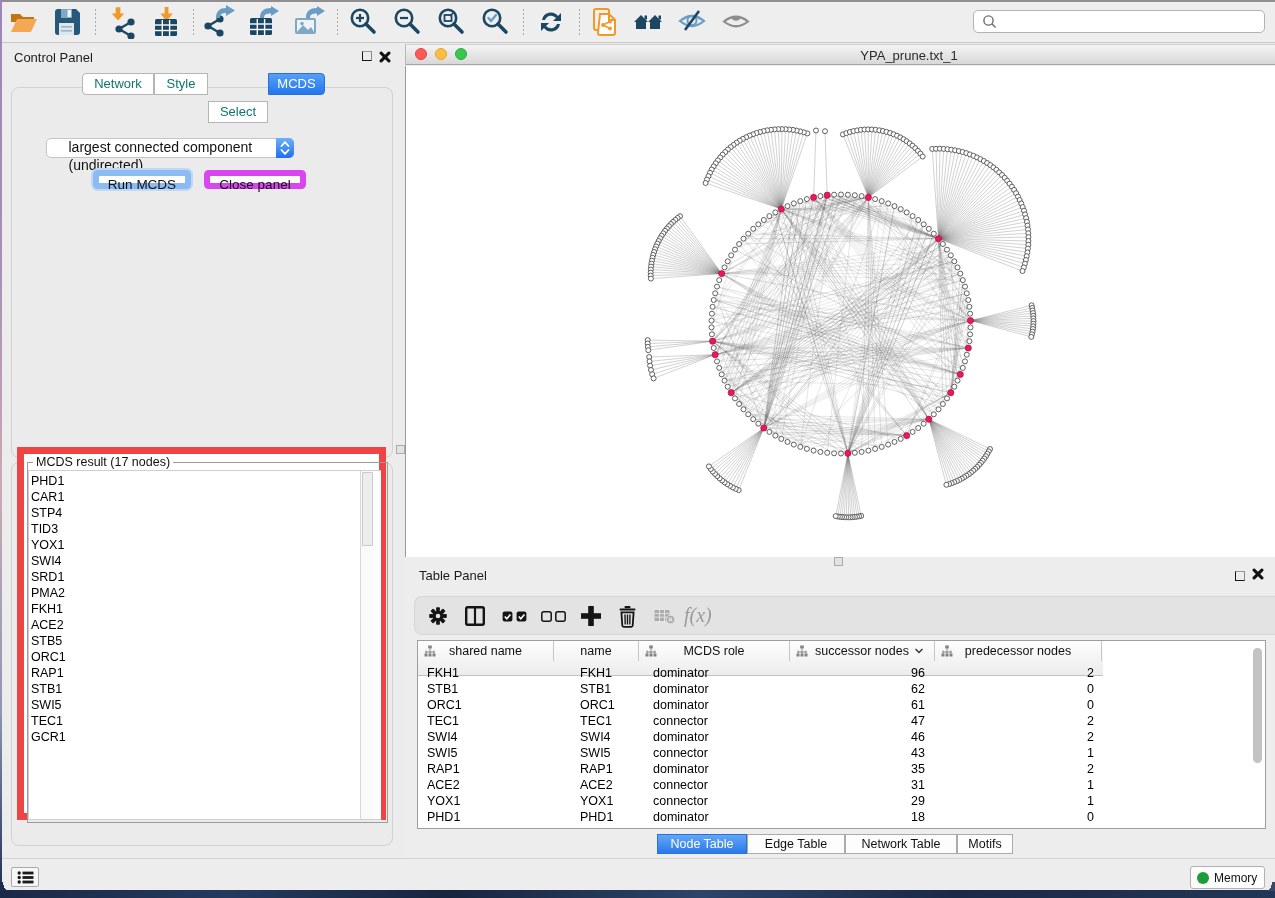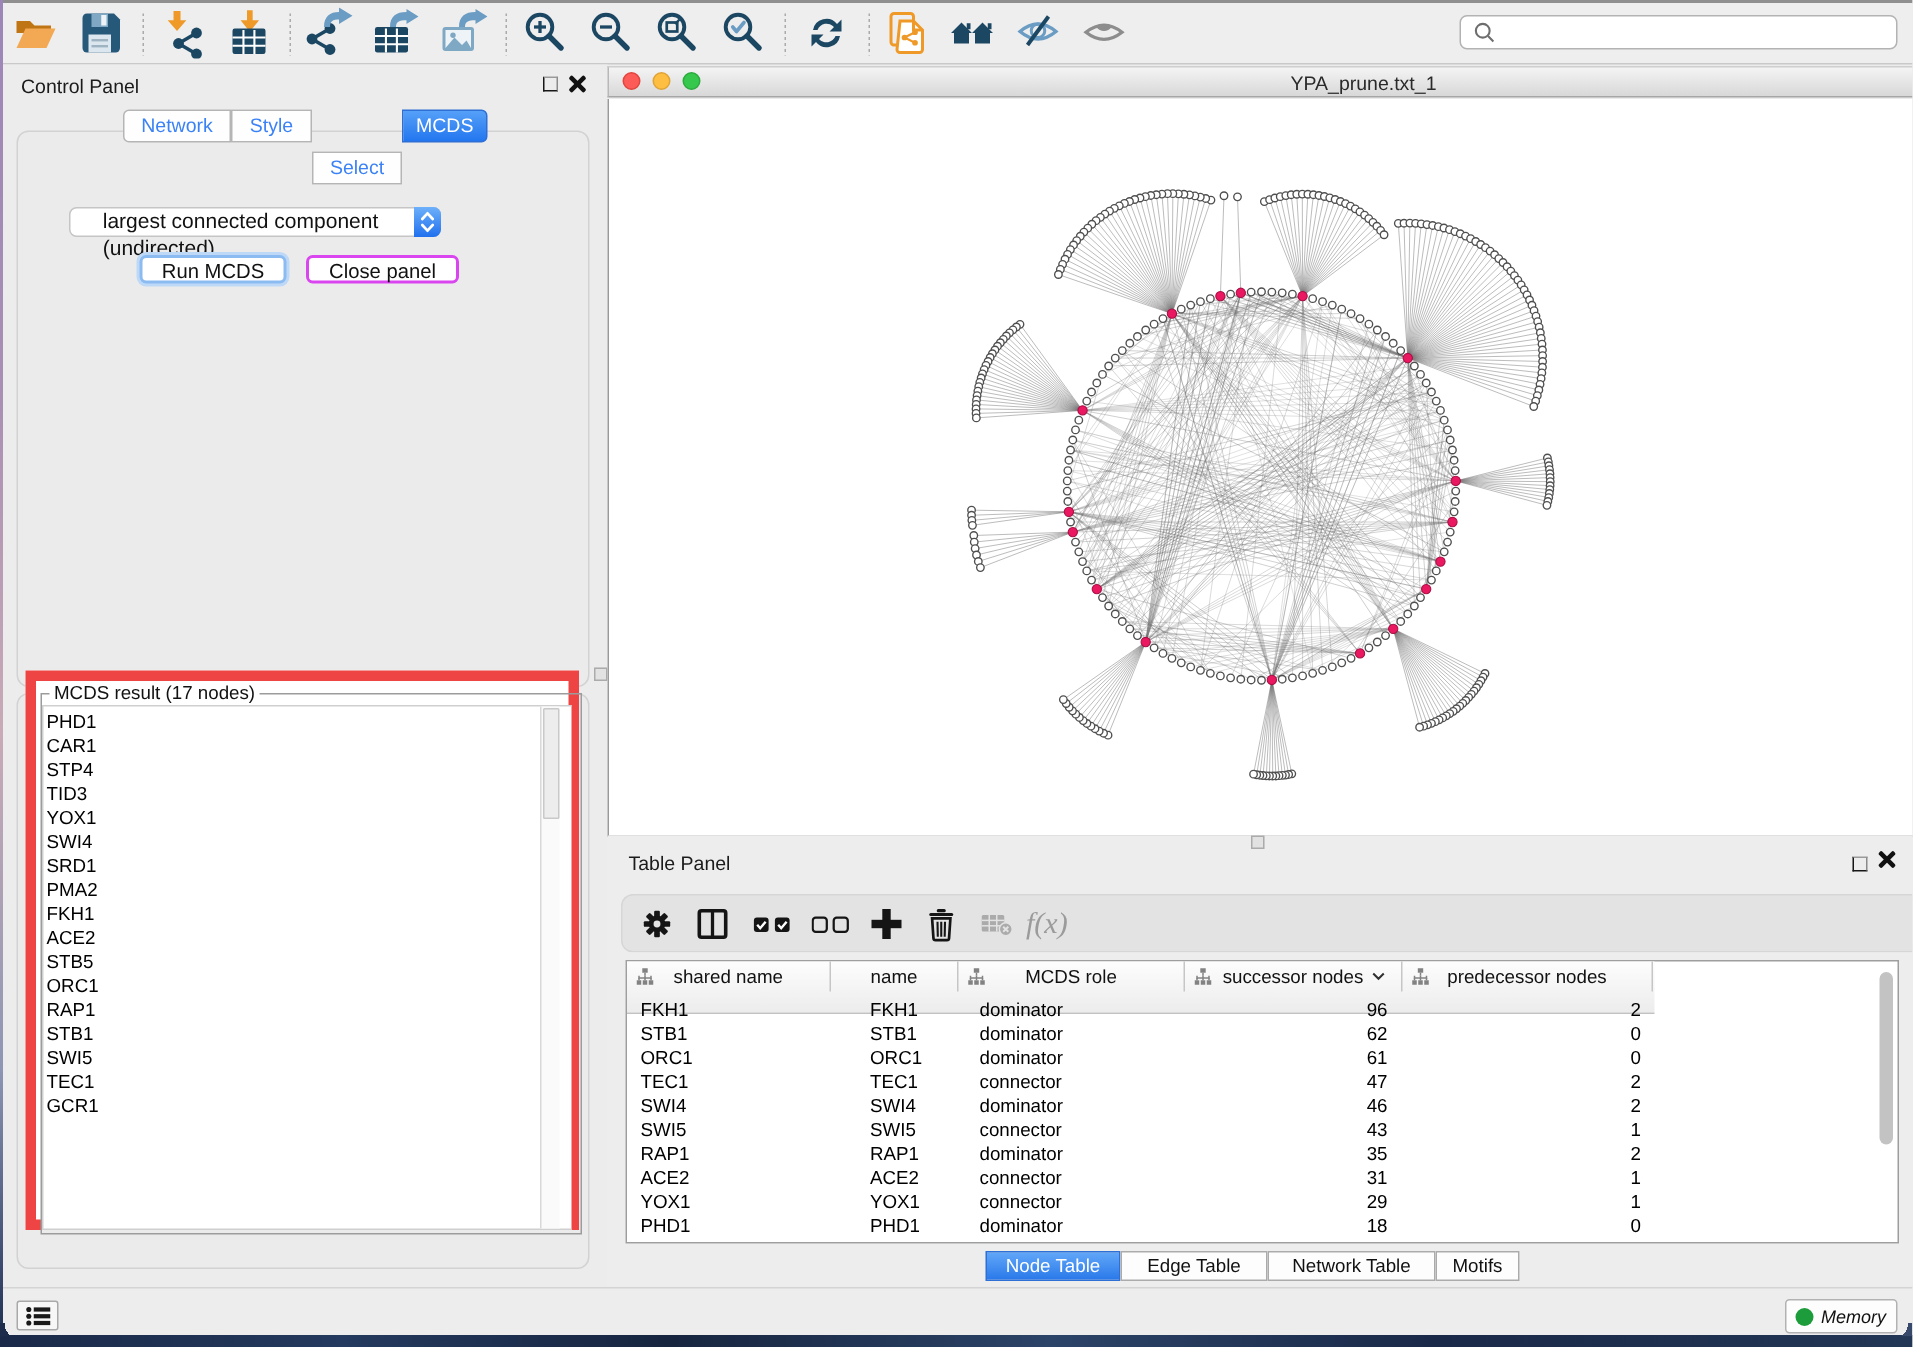--- a/index.html
+++ b/index.html
@@ -29,31 +29,31 @@
 
 
 #cpanel { left:2px; top:43px; width:403px; height:814px; background:#ececec; }
 #cp-title { position:absolute; left:12px; top:7px; font-size:13px; color:#1b1b1b; }
 #cp-max { position:absolute; left:360px; top:7.5px; width:10px; height:10px; border:1.5px solid #161616; border-top-color:#9a9a9a; border-right-color:#8a8a8a; }
 #cp-x { position:absolute; left:377px; top:6px; }
 #cp-content { position:absolute; left:9px; top:44px; width:382px; height:371px;
   background:#ebebeb; border:1px solid #d2d2d2; border-radius:8px; }
 .tabrow { position:absolute; top:30px; height:22px; z-index:5; }
 .tab { position:absolute; top:0; height:22px; background:#fefefe; border:1px solid #b5b5b5;
-  font-size:13px; color:#3b82f6; text-align:center; line-height:20px; }
+  font-size:13px; color:#0f766e; text-align:center; line-height:20px; }
 .tab.first { border-radius:4px 0 0 4px; }
 .tab.last  { border-radius:0 4px 4px 0; }
 .tab.sel { background:linear-gradient(#55a0f8,#2376ef); color:#fff; border-color:#2e6fd6; }
 #opt-label { position:absolute; left:0; top:26.5px; width:382px; text-align:center; font-size:14px; color:#151515; }
 #dropdown { position:absolute; left:34.5px; top:51px; width:248px; height:20px; background:#fff;
   border:1px solid #c5c5c5; border-radius:5px; font-size:14px; color:#111; line-height:17.5px;
   padding-left:22px; }
 #dd-cap { position:absolute; right:-1px; top:-1px; width:18px; height:20px; border-radius:0 5px 5px 0;
   background:linear-gradient(#6db0fa,#2070ee); }
-.btn { position:absolute; top:83px; height:19px; background:#fff; border:2px solid #d946ef;
+.btn { position:absolute; top:83px; height:19px; background:#fff; border:6px solid #d946ef;
   border-radius:4.5px; font-size:13.5px; color:#111; text-align:center; line-height:17px; }
 #btn-run { left:82px; width:98px; border-color:#8cbbf2; box-shadow:0 0 0 2px #bed9f7; }
 #btn-close { left:193px; width:102px; }
 
 #mcds-box { position:absolute; left:15px; top:404px; width:369px; height:373px; background:#fff;
   border:7px solid #ef4444; }
 #mcds-border { position:absolute; left:3px; top:8px; width:361px; height:361px; border:1px solid #9c9c9c; }
 #mcds-label { position:absolute; left:9px; top:1px; background:#fff; padding:0 3px; font-size:12.5px; color:#111; }
 #mcds-list { position:absolute; left:4px; top:16px; width:353px; height:350px; border:1px solid #cfcfcf;
   border-right:none; font-size:12.5px; color:#000; padding:2px 0 0 2px; line-height:16px; background:#fff;}
@@ -100,21 +100,21 @@
   font-size:12.5px; color:#111; text-align:center; line-height:19px; }
 .btab.sel { background:linear-gradient(#61a7f8,#2a79ea); color:#fff; border-color:#2e6fd6; }
 
 
 #statusbar { left:0; top:858px; width:1275px; height:32px; background:#ededed; border-top:1px solid #d4d4d4; }
 #sb-btn { position:absolute; left:11px; top:8px; width:28px; height:20px; background:#f7f7f7;
   border:1px solid #a9a9a9; border-radius:2px; }
 #mem-btn { position:absolute; left:1190px; top:7px; width:75px; height:23px; background:#fdfdfd;
   border:1px solid #b2b2b2; border-radius:3px; font-size:12px; color:#111; }
 #mem-dot { position:absolute; left:6px; top:4.5px; width:12px; height:12px; border-radius:50%; background:#1d9c3c;}
-#mem-txt { position:absolute; left:23px; top:3.5px;font-style:italic; }
+#mem-txt { position:absolute; left:23px; top:3.5px; }
 </style>
 </head>
 <body>
 <div id="app">
   <div id="topstrip" class="abs"></div>
   <div id="leftstrip" class="abs"></div>
 
   <div id="toolbar" class="abs">
     <svg class="tbicon" style="left:6px;top:3px" width="34" height="34" viewBox="0 0 34 34">
         <path d="M5 9 h9 l3 3 h11 v5 H5 z" fill="#c07514"></path>

